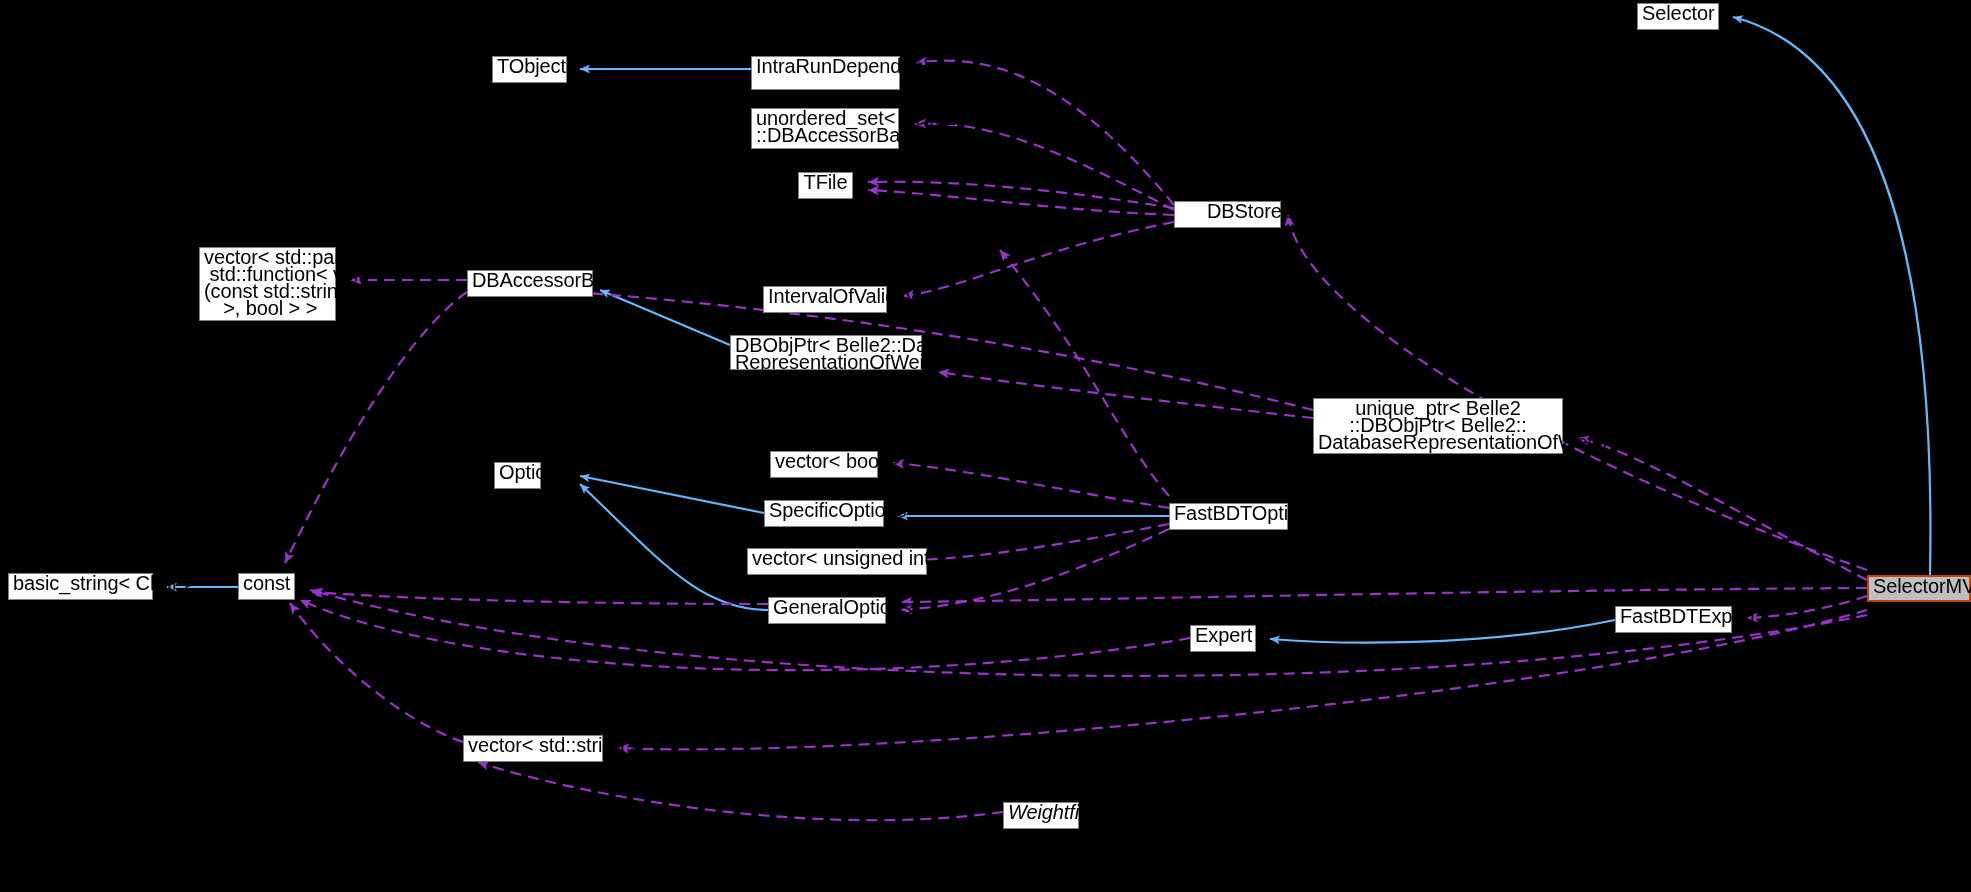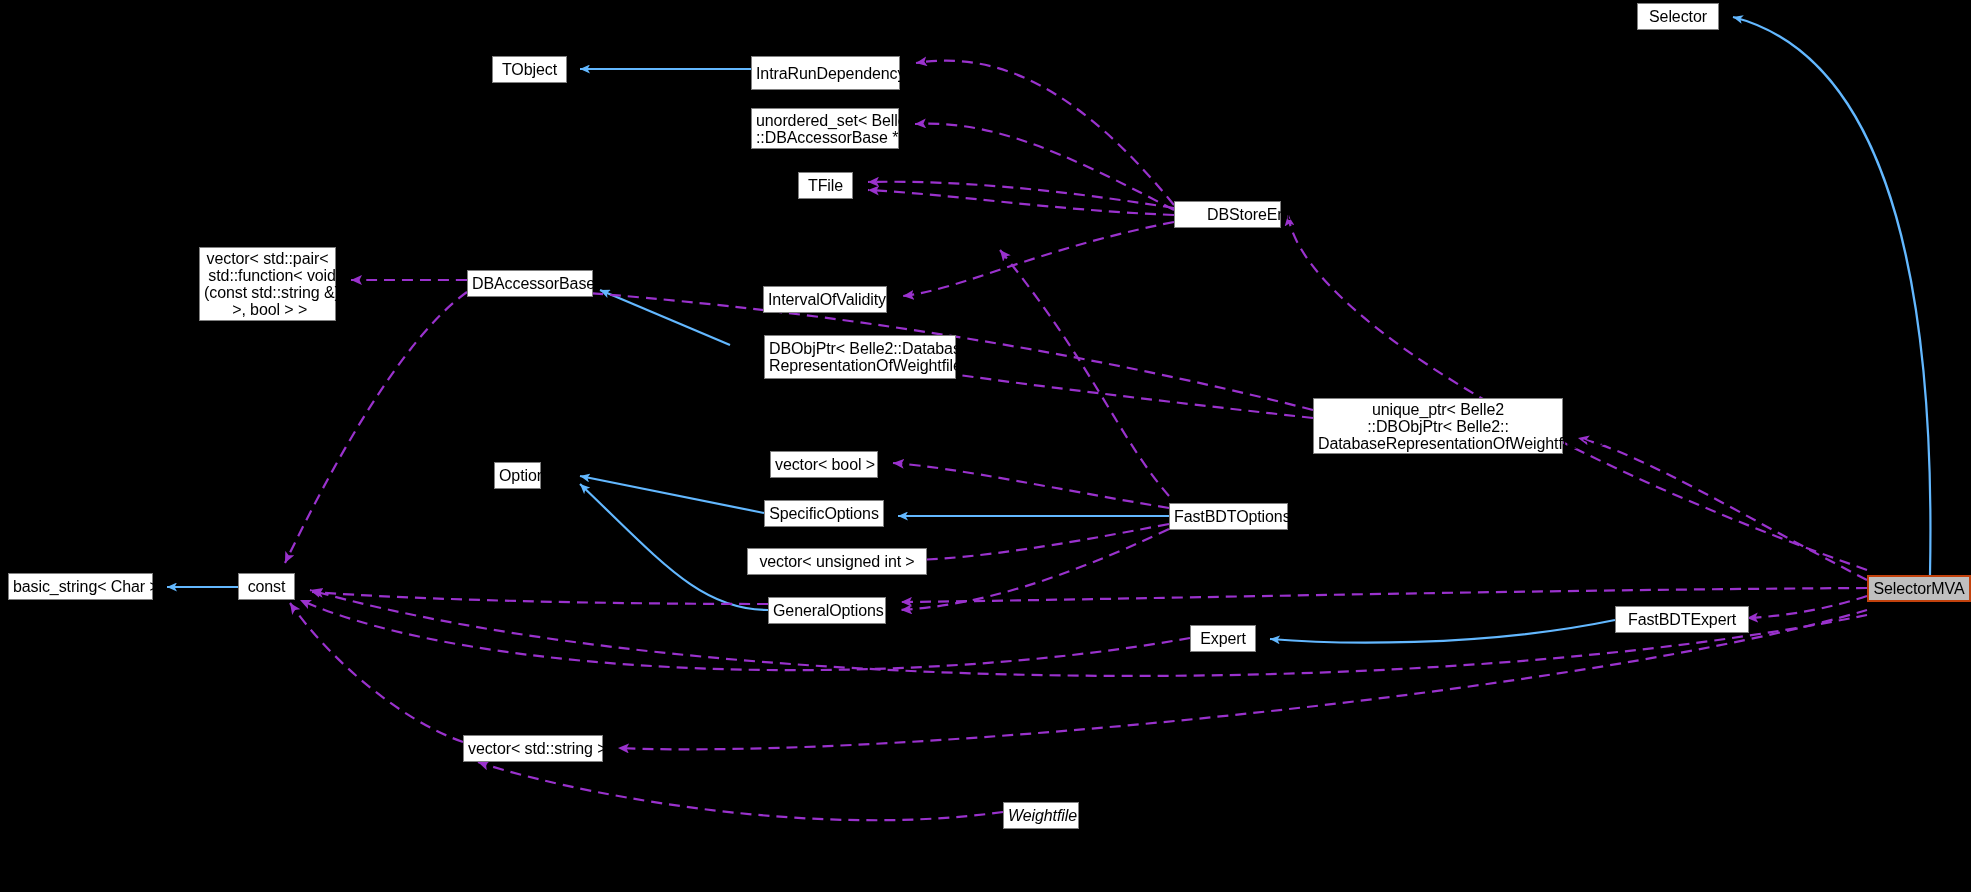--- a/index.html
+++ b/index.html
@@ -23,27 +23,26 @@
     width: 1971px;
     height: 892px;
     pointer-events: none;
   }
   .node {
     position: absolute;
     box-sizing: border-box;
     background: #ffffff;
     border: 1px solid #808080;
     color: #000000;
-    font-size: 16px;
+    font-size: 20px;
     line-height: 17px;
     text-align: center;
     display: flex;
     flex-direction: column;
     align-items: center;
-    justify-content: center;
     white-space: pre;
     padding: 1px 4px;
     z-index: 5;
     letter-spacing: -0.1px;
   }
   .node.highlight {
     background: #bfbfbf;
     border: 2px solid #c2410c;
   }
   .node .line {
@@ -106,28 +105,28 @@
 
 <div class="node" style="left: 1637px; top: 3px; width: 82px; height: 27px;"><span class="line">Selector</span></div>
     <div class="node" style="left: 492px; top: 56px; width: 75px; height: 27px;"><span class="line">TObject</span></div>
     <div class="node" style="left: 751px; top: 56px; width: 149px; height: 34px;"><span class="line">IntraRunDependency</span></div>
     <div class="node" style="left: 751px; top: 108px; width: 148px; height: 41px;"><span class="line">unordered_set&lt; Belle2</span><span class="line">::DBAccessorBase * &gt;</span></div>
     <div class="node" style="left: 798px; top: 172px; width: 55px; height: 27px;"><span class="line">TFile</span></div>
     <div class="node" style="left: 1174px; top: 201px; width: 107px; height: 27px; padding-left: 32px;"><span class="line">DBStoreEntry</span></div>
     <div class="node" style="left: 199px; top: 247px; width: 137px; height: 74px;"><span class="line">vector&lt; std::pair&lt;</span><span class="line"> std::function&lt; void</span><span class="line">(const std::string &amp;)</span><span class="line"> &gt;, bool &gt; &gt;</span></div>
     <div class="node" style="left: 467px; top: 270px; width: 126px; height: 27px;"><span class="line">DBAccessorBase</span></div>
     <div class="node" style="left: 763px; top: 286px; width: 124px; height: 27px;"><span class="line">IntervalOfValidity</span></div>
-    <div class="node" style="left: 764px; top: 335px; width: 192px; height: 44px;"><span class="line">DBObjPtr&lt; Belle2::Database</span><span class="line">RepresentationOfWeightfile &gt;</span></div>
+    <div class="node" style="left: 730px; top: 335px; width: 192px; height: 35px;"><span class="line">DBObjPtr&lt; Belle2::Database</span><span class="line">RepresentationOfWeightfile &gt;</span></div>
     <div class="node" style="left: 1313px; top: 398px; width: 250px; height: 56px;"><span class="line">unique_ptr&lt; Belle2</span><span class="line">::DBObjPtr&lt; Belle2::</span><span class="line">DatabaseRepresentationOfWeightfile &gt; &gt;</span></div>
     <div class="node" style="left: 494px; top: 462px; width: 47px; height: 27px;"><span class="line">Options</span></div>
     <div class="node" style="left: 770px; top: 451px; width: 108px; height: 27px;"><span class="line">vector&lt; bool &gt;</span></div>
     <div class="node" style="left: 764px; top: 500px; width: 120px; height: 27px;"><span class="line">SpecificOptions</span></div>
     <div class="node" style="left: 1169px; top: 503px; width: 119px; height: 27px;"><span class="line">FastBDTOptions</span></div>
     <div class="node" style="left: 747px; top: 548px; width: 180px; height: 27px;"><span class="line">vector&lt; unsigned int &gt;</span></div>
     <div class="node" style="left: 8px; top: 573px; width: 145px; height: 27px;"><span class="line">basic_string&lt; Char &gt;</span></div>
     <div class="node" style="left: 238px; top: 573px; width: 57px; height: 27px;"><span class="line">const</span></div>
     <div class="node" style="left: 768px; top: 597px; width: 118px; height: 27px;"><span class="line">GeneralOptions</span></div>
     <div class="node" style="left: 1190px; top: 625px; width: 66px; height: 27px;"><span class="line">Expert</span></div>
-    <div class="node" style="left: 1615px; top: 606px; width: 134px; height: 27px;"><span class="line">FastBDTExpert</span></div>
+    <div class="node" style="left: 1615px; top: 606px; width: 117px; height: 27px;"><span class="line">FastBDTExpert</span></div>
     <div class="node highlight" style="left: 1867px; top: 575px; width: 104px; height: 27px;"><span class="line">SelectorMVA</span></div>
     <div class="node" style="left: 463px; top: 735px; width: 140px; height: 27px;"><span class="line">vector&lt; std::string &gt;</span></div>
     <div class="node" style="left: 1003px; top: 802px; width: 76px; height: 27px; font-style: italic;"><span class="line">Weightfile</span></div>
   </div>
 
 </body></html>

